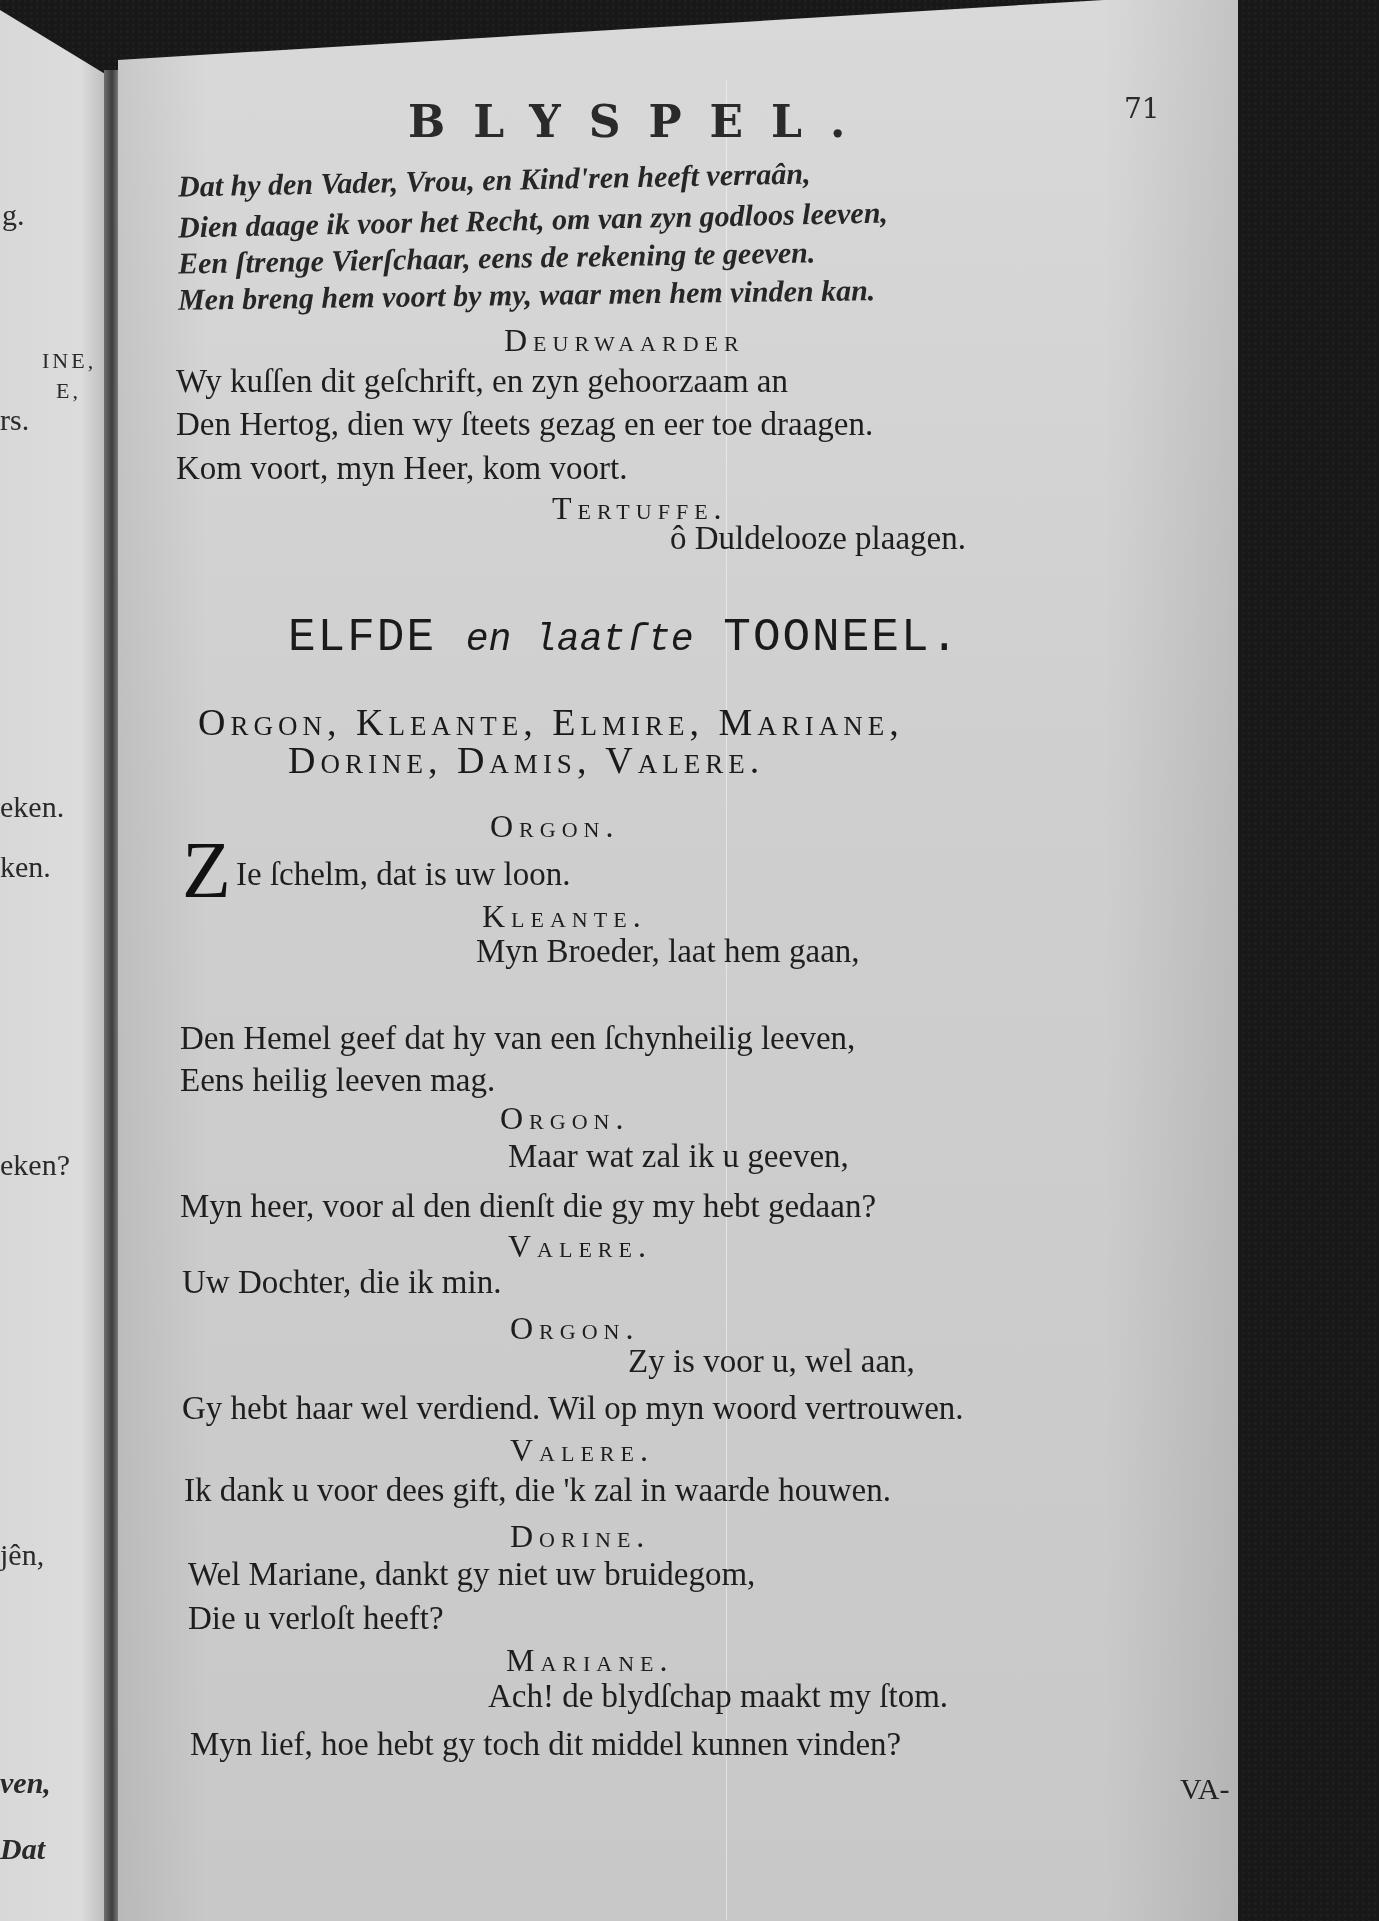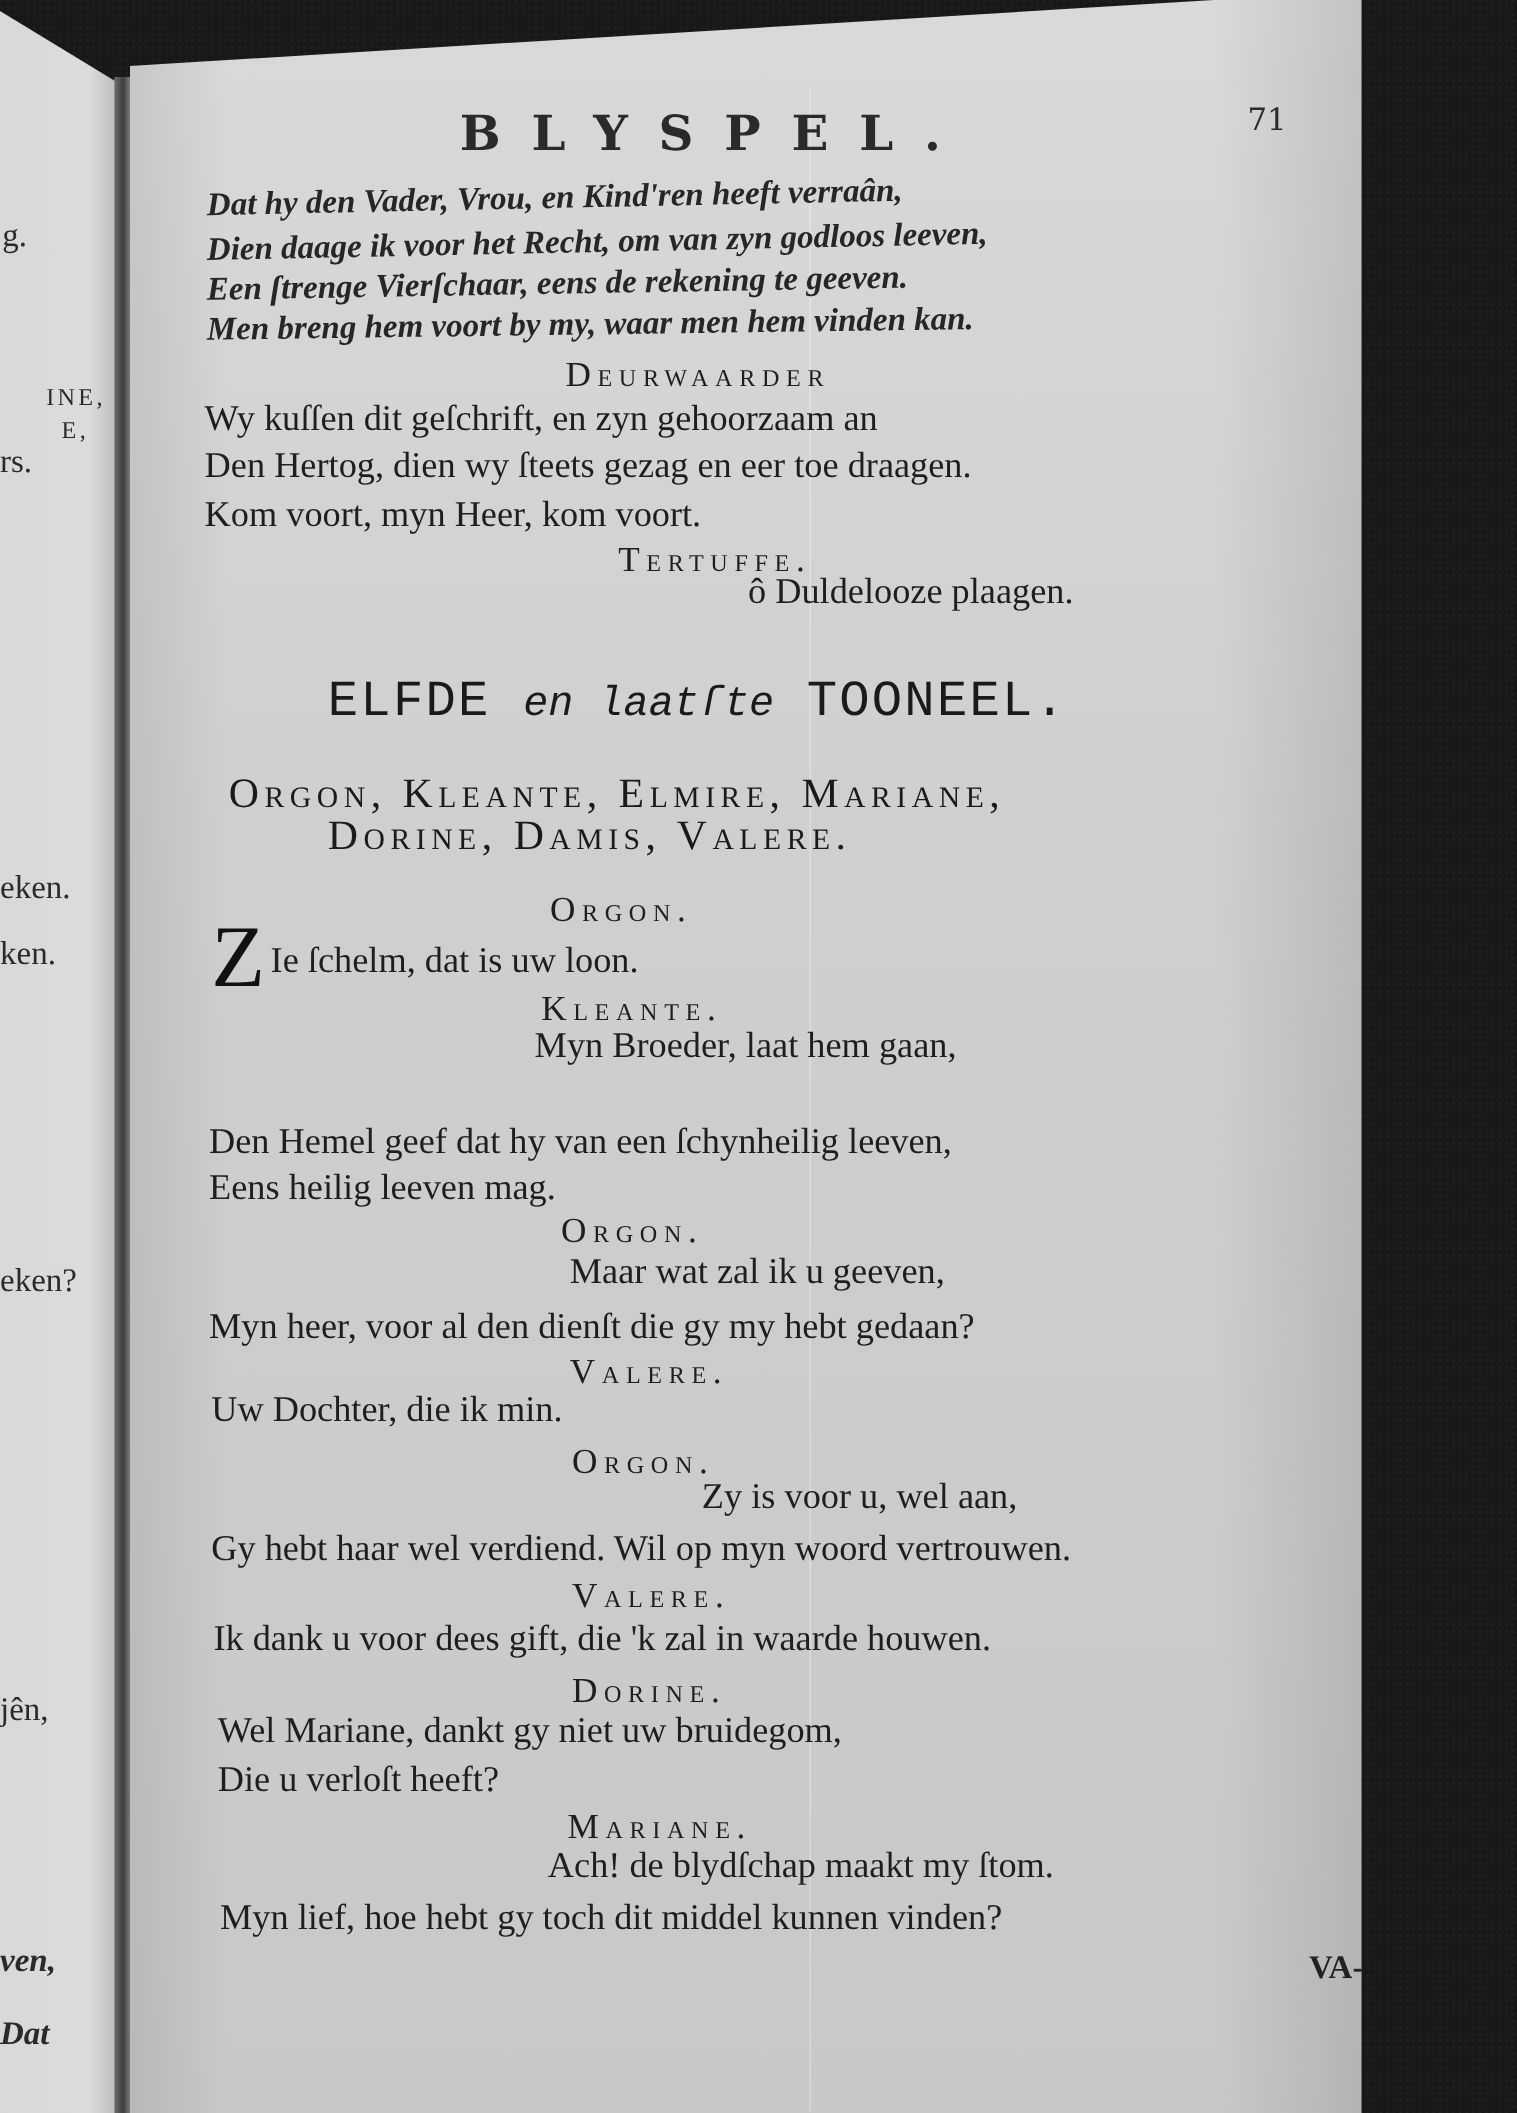--- a/index.html
+++ b/index.html
@@ -36,21 +36,21 @@
     
     .page {
       position: absolute; left: 118px; top: 0; width: 1120px; height: 1921px;
       background:
         linear-gradient(90deg, rgba(0,0,0,0.08) 0%, rgba(0,0,0,0) 8%, rgba(0,0,0,0) 88%, rgba(0,0,0,0.10) 100%),
         linear-gradient(180deg, #d9d9d9 0%, #cfcfcf 40%, #c8c8c8 100%);
       clip-path: polygon(0 60px, 88% 0, 100% 0, 100% 100%, 0 100%);
       color: #1a1a1a;
     }
     .page-inner {
-      position: absolute; left: 10px; top: 0; width: 100%; height: 100%;
+      position: absolute; left: 0; top: 0; width: 100%; height: 100%;
     }
     .fold-line {
       position: absolute; left: 608px; top: 80px; width: 1px; height: 1840px;
       background: rgba(255,255,255,0.45);
     }
     .running-head {
       position: absolute; left: 290px; top: 96px; font-size: 44px;
       letter-spacing: 28px; font-weight: bold; color: #2a2a2a;
     }
     .page-number {
@@ -72,21 +72,21 @@
     .scene-title .it { font-style: italic; font-size: 38px; letter-spacing: 0; }
     .cast {
       position: absolute; white-space: nowrap; font-family: "Liberation Serif", serif;
       font-size: 38px; letter-spacing: 5px; font-variant: small-caps; color: #1a1a1a;
     }
     .dropcap {
       position: absolute; left: 182px; top: 832px; font-size: 80px; line-height: 1;
       font-family: "Liberation Serif", serif; color: #111;
     }
     .catchword {
-      position: absolute; left: 1046px; top: 1766px; font-size: 30px; font-weight: bold;
+      position: absolute; left: 1046px; top: 1766px; font-size: 30px; font-weight: normal;
       font-family: "Liberation Serif", serif; color: #222;
     }
   </style>
 </head>
 <body>
 
 <div class="backdrop"></div>
 
 <div class="left-page">
   <span class="left-frag" style="left:2px;top:190px">g.</span>

